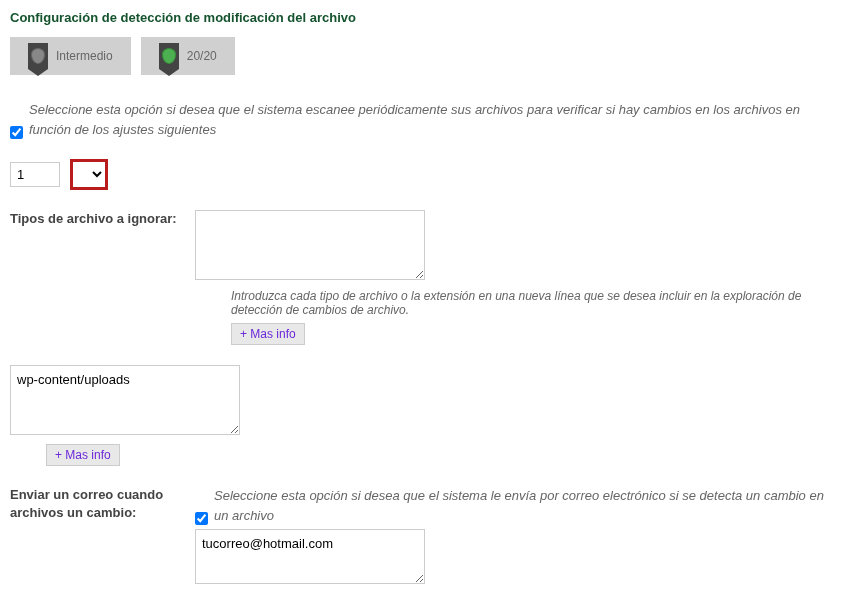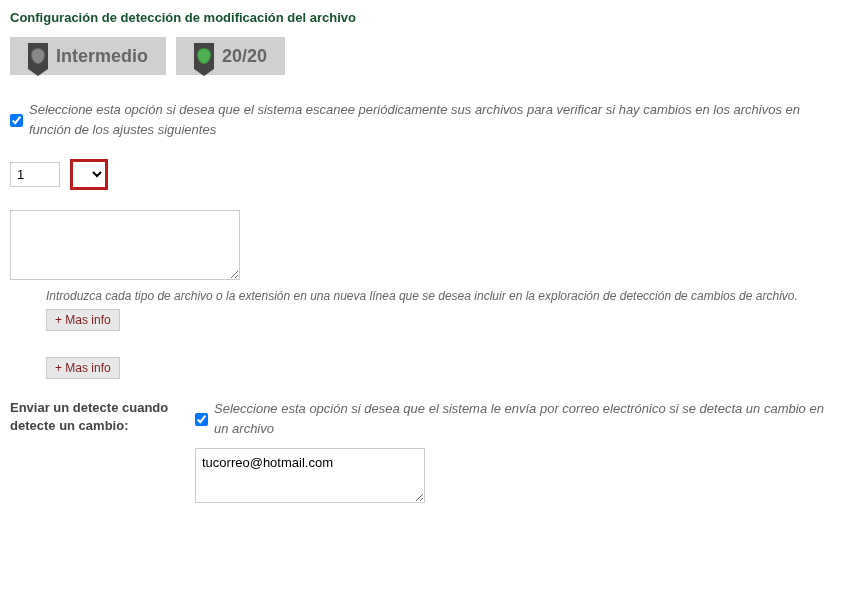--- a/index.html
+++ b/index.html
@@ -5,36 +5,36 @@
     * { box-sizing: border-box; margin: 0; padding: 0; }
     body { font-family: Arial, sans-serif; font-size: 13px; color: #444; background: #fff; padding: 10px; }
     .section-title { font-size: 13px; font-weight: bold; color: #14532d; margin-bottom: 12px; }
     .badges { display: flex; gap: 10px; margin-bottom: 25px; }
     .badge { background: #d0d0d0; padding: 6px 18px; position: relative; display: flex; align-items: center; gap: 8px; }
     .badge-ribbon { width: 20px; height: 26px; background: #444; position: relative; }
     .badge-ribbon::after { content: ''; position: absolute; bottom: -7px; left: 0; border-left: 10px solid transparent; border-right: 10px solid transparent; border-top: 7px solid #444; }
     .badge-shield { width: 14px; height: 16px; border-radius: 50% 50% 50% 50% / 40% 40% 60% 60%; position: absolute; top: 5px; left: 3px; }
     .shield-gray { background: #888; border: 1px solid #666; }
     .shield-green { background: #4caf50; border: 1px solid #388e3c; }
-    .badge-text { color: #666; font-weight: bold; font-size: 18px; text-align: center; }
+    .badge-text { color: #666; font-weight: normal; font-size: 12px; text-align: center; }
     .form-row { display: flex; margin-bottom: 20px; align-items: flex-start; }
     .form-label { width: 185px; font-weight: bold; color: #444; font-size: 13px; padding-right: 15px; line-height: 1.4; }
     .form-content { flex: 1; }
-    .checkbox-row { display: flex; align-items: center; gap: 6px; }
+    .checkbox-row { display: flex; align-items: flex-end; gap: 6px; }
     .help-italic { font-style: italic; color: #666; line-height: 1.5; }
     .inline-row { display: flex; align-items: center; gap: 10px; }
     input[type="number"], input[type="text"] { border: 1px solid #ccc; padding: 4px 6px; font-size: 13px; }
     input[type="number"] { width: 50px; }
     select { border: 3px solid #b91c1c; padding: 4px 6px; font-size: 13px; width: 38px; background: #fff; }
     textarea { border: 1px solid #ccc; padding: 6px; font-size: 13px; font-family: inherit; resize: both; }
     .textarea-md { width: 230px; height: 70px; }
     .textarea-email { width: 230px; height: 55px; }
     .help-text-below { font-style: italic; color: #666; margin-top: 6px; font-size: 12px; display: flex; align-items: center; gap: 6px; flex-wrap: wrap; margin-left: 36px; }
-    .more-info-btn { background: #e8e8e8; border: 1px solid #ccc; color: #7f1d1d; padding: 3px 8px; font-size: 12px; cursor: pointer; font-style: normal; }
-    .mb10 { margin-bottom: 10px; }
+    .more-info-btn { background: #e8e8e8; border: 1px solid #ccc; color: #6d28d9; padding: 3px 8px; font-size: 12px; cursor: pointer; font-style: normal; }
+    .mb10 { margin-bottom: 4px; }
     input[type="checkbox"] { margin-top: 2px; }
   </style>
 </head>
 <body>
 
 <div class="section-title">Configuración de detección de modificación del archivo</div>
 
 <div class="badges">
   <div class="badge">
     <div class="badge-ribbon">
@@ -64,39 +64,41 @@
     <div class="inline-row">
       <input type="number" value="1" style="">
       <select>
         <option>Dias</option>
       </select>
     </div>
   </div>
 </div>
 
 <div class="form-row">
+  <div class="form-label">Tipos de archivo a ignorar:</div>
   <div class="form-content">
     <textarea class="textarea-md" style=""></textarea>
     <div class="help-text-below">
       <span>Introduzca cada tipo de archivo o la extensión en una nueva línea que se desea incluir en la exploración de detección de cambios de archivo.</span>
       <button class="more-info-btn">+ Mas info</button>
     </div>
   </div>
 </div>
 
 <div class="form-row">
   <div class="form-content">
+    <textarea class="textarea-md" style="">wp-content/uploads</textarea>
     <div class="help-text-below">
       <button class="more-info-btn">+ Mas info</button>
     </div>
   </div>
 </div>
 
 <div class="form-row">
-  <div class="form-label">Enviar un detecte cuando detecte un cambio:</div>
+  <div class="form-label">Enviar un correo cuando archivos un cambio:</div>
   <div class="form-content">
     <div class="checkbox-row mb10">
       <input type="checkbox" checked="" style="">
       <span class="help-italic">Seleccione esta opción si desea que el sistema le envía por correo electrónico si se detecta un cambio en un archivo</span>
     </div>
     <textarea class="textarea-email" style="">tucorreo@hotmail.com</textarea>
     
   </div>
 </div>
 

